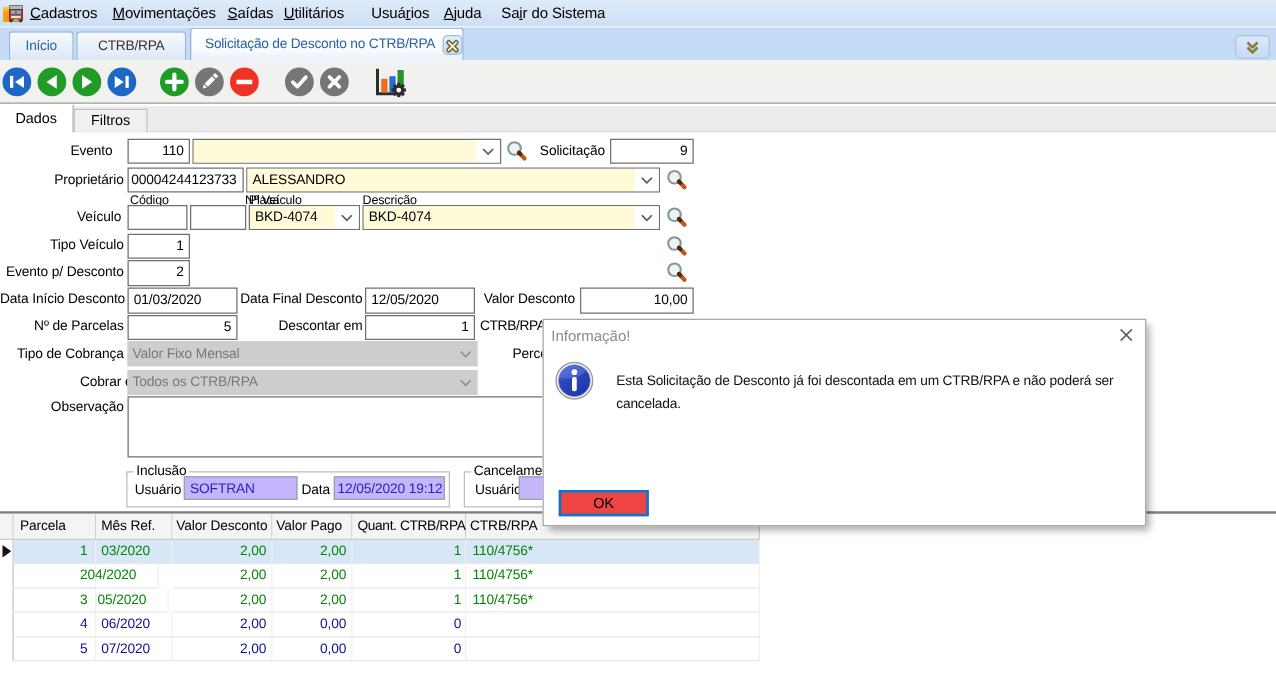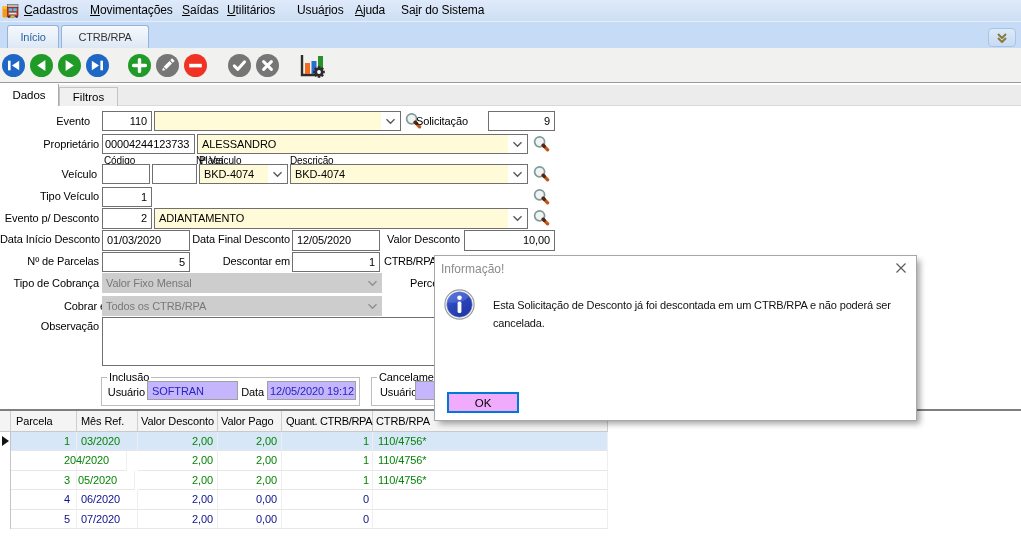--- a/index.html
+++ b/index.html
@@ -67,21 +67,21 @@
   .grow-sel { background:#d8e7f8; }
   .gind { position:absolute; left:0; width:11px; border-right:1px solid #c4c4c4; background:#fff; }
   .tri { position:absolute; left:2px; width:0; height:0; border-left:7px solid #141414; border-top:5px solid transparent; border-bottom:5px solid transparent; }
 
   
   .dialog { position:absolute; left:434px; top:255px; width:483px; height:166px; background:#fff; border:1px solid #a7a7a7;
     box-shadow:4px 4px 6px -1px rgba(0,0,0,0.35); }
   .dtitle { position:absolute; left:6px; top:6px; font-size:12px; color:#8b8b8b; white-space:pre; }
   .dclose { position:absolute; right:9px; top:6px; width:12px; height:12px; }
   .dmsg { position:absolute; left:58px; top:41px; font-size:11px; letter-spacing:-0.15px; color:#111; line-height:17.5px; white-space:pre; }
-  .okbtn { position:absolute; left:12px; top:136px; width:72px; height:21px; background:#f0abfc; border:2px solid #0078d7;
+  .okbtn { position:absolute; left:12px; top:136px; width:72px; height:21px; background:#ef4444; border:2px solid #0078d7;
     font-size:11.5px; color:#000; display:flex; align-items:center; justify-content:center; }
 </style>
 </head>
 <body>
 
 <div class="app">
 
   <div class="menubar">
     <svg class="appicon" viewBox="0 0 17 17">
       <rect x="0.5" y="4" width="5.5" height="11.5" rx="1" fill="#f59a18"></rect>
@@ -100,20 +100,29 @@
     <div class="menuitem" style="left:182px;"><span></span><u>S</u><span>aídas</span></div>
     <div class="menuitem" style="left:227px;"><span></span><u>U</u><span>tilitários</span></div>
     <div class="menuitem" style="left:297px;"><span>Usuá</span><u>r</u><span>ios</span></div>
     <div class="menuitem" style="left:355px;"><span></span><u>A</u><span>juda</span></div>
     <div class="menuitem" style="left:401px;"><span>Sa</span><u>i</u><span>r do Sistema</span></div>
   </div>
 
   <div class="tabstrip">
     <div class="ttab inactive" style="left:7px; width:52px; color:#2c62a0;">Início</div>
     <div class="ttab inactive" style="left:61px; width:88px; color:#333333;">CTRB/RPA</div>
+    <div class="ttab active" style="left:152px; width:219px; color:#2c62a0; text-align:left; padding-left:11px;">
+      <span>Solicitação de Desconto no CTRB/RPA</span>
+      <span class="tclose">
+        <svg width="14" height="14" viewBox="0 0 14 14">
+          <path d="M4 4 L10 10 M10 4 L4 10" stroke="#756d35" stroke-width="4" stroke-linecap="round"></path>
+          <path d="M4 4 L10 10 M10 4 L4 10" stroke="#fffef5" stroke-width="1.4" stroke-linecap="round"></path>
+        </svg>
+      </span>
+    </div>
     <div class="chevbtn">
       <svg width="14" height="12" viewBox="0 0 14 12">
         <path d="M3 2 L7 6 L11 2 M3 6 L7 10 L11 6" stroke="#857b3f" stroke-width="2" fill="none" stroke-linejoin="round"></path>
       </svg>
     </div>
   </div>
 
   <div class="toolbar">
     <div class="tbtn" style="left:2px; background:#1f67c4;">
       <svg width="23" height="23" viewBox="0 0 23 23">
@@ -201,21 +210,21 @@
           <svg width="11" height="7" viewBox="0 0 11 7">
             <path d="M1.5 1.2 L5.5 5.2 L9.5 1.2" stroke="#5a5a5a" stroke-width="1.4" fill="none"></path>
           </svg>
         </span>
     </div>
     <svg class="mag" style="left:404px; top:6px;" viewBox="0 0 18 18">
       <circle cx="7.6" cy="6.8" r="5" fill="#f0f3f3" stroke="#7f9a9a" stroke-width="1.7"></circle>
       <path d="M11.3 10.3 L15.6 14.8" stroke="#c2571d" stroke-width="3.4" stroke-linecap="round"></path>
       <path d="M11.2 10.2 L12.2 11.2" stroke="#4d2a12" stroke-width="3.4" stroke-linecap="round"></path>
     </svg>
-    <div class="lbl" style="left:400px; top:9px; width:84px;text-align:center;">Solicitação</div>
+    <div class="lbl" style="left:400px; top:9px; width:84px;">Solicitação</div>
     <div class="edit num" style="left:488px; top:5px; width:67px;"><span>9</span></div>
 
     <div class="lbl" style="left:0; top:32px; width:99px;">Proprietário</div>
     <div class="edit" style="left:102px; top:28px; width:93px; padding-left:2px;"><span>00004244123733</span></div>
     <div class="combo" style="left:197px; top:28px; width:331px;">
       <span class="cval">ALESSANDRO</span>
       <span class="carr">
           <svg width="11" height="7" viewBox="0 0 11 7">
             <path d="M1.5 1.2 L5.5 5.2 L9.5 1.2" stroke="#5a5a5a" stroke-width="1.4" fill="none"></path>
           </svg>
@@ -260,28 +269,20 @@
     <div class="lbl" style="left:0; top:84px; width:99px;">Tipo Veículo</div>
     <div class="edit num" style="left:102px; top:80.5px; width:50px; height:20.5px;"><span>1</span></div>
     <svg class="mag" style="left:532px; top:81.5px;" viewBox="0 0 18 18">
       <circle cx="7.6" cy="6.8" r="5" fill="#f0f3f3" stroke="#7f9a9a" stroke-width="1.7"></circle>
       <path d="M11.3 10.3 L15.6 14.8" stroke="#c2571d" stroke-width="3.4" stroke-linecap="round"></path>
       <path d="M11.2 10.2 L12.2 11.2" stroke="#4d2a12" stroke-width="3.4" stroke-linecap="round"></path>
     </svg>
 
     <div class="lbl" style="left:0; top:105.5px; width:99px;">Evento p/ Desconto</div>
     <div class="edit num" style="left:102px; top:102px; width:50px; height:20.5px;"><span>2</span></div>
-    <div class="combo" style="left:154px; top:102px; width:374px; height:20.5px;">
-      <span class="cval">ADIANTAMENTO</span>
-      <span class="carr">
-          <svg width="11" height="7" viewBox="0 0 11 7">
-            <path d="M1.5 1.2 L5.5 5.2 L9.5 1.2" stroke="#5a5a5a" stroke-width="1.4" fill="none"></path>
-          </svg>
-        </span>
-    </div>
     <svg class="mag" style="left:532px; top:103px;" viewBox="0 0 18 18">
       <circle cx="7.6" cy="6.8" r="5" fill="#f0f3f3" stroke="#7f9a9a" stroke-width="1.7"></circle>
       <path d="M11.3 10.3 L15.6 14.8" stroke="#c2571d" stroke-width="3.4" stroke-linecap="round"></path>
       <path d="M11.2 10.2 L12.2 11.2" stroke="#4d2a12" stroke-width="3.4" stroke-linecap="round"></path>
     </svg>
 
     <div class="lbl" style="left:0; top:127px; width:99px;">Data Início Desconto</div>
     <div class="edit" style="left:102px; top:123.5px; width:88px; height:21px;"><span>01/03/2020</span></div>
     <div class="lbl" style="left:180px; top:127px; width:110px;">Data Final Desconto</div>
     <div class="edit" style="left:292px; top:123.5px; width:88px; height:21px;"><span>12/05/2020</span></div>

